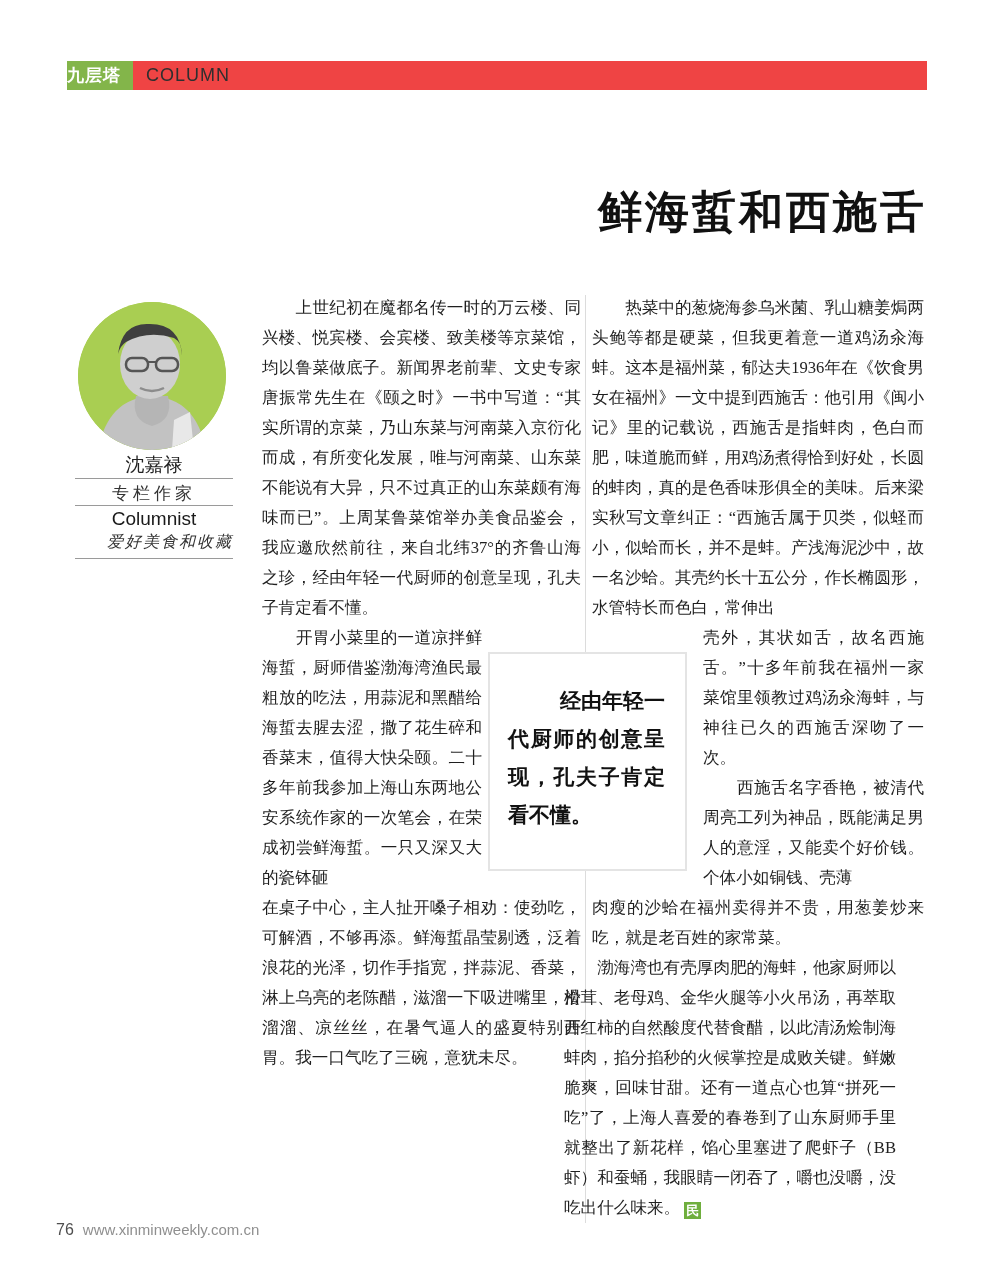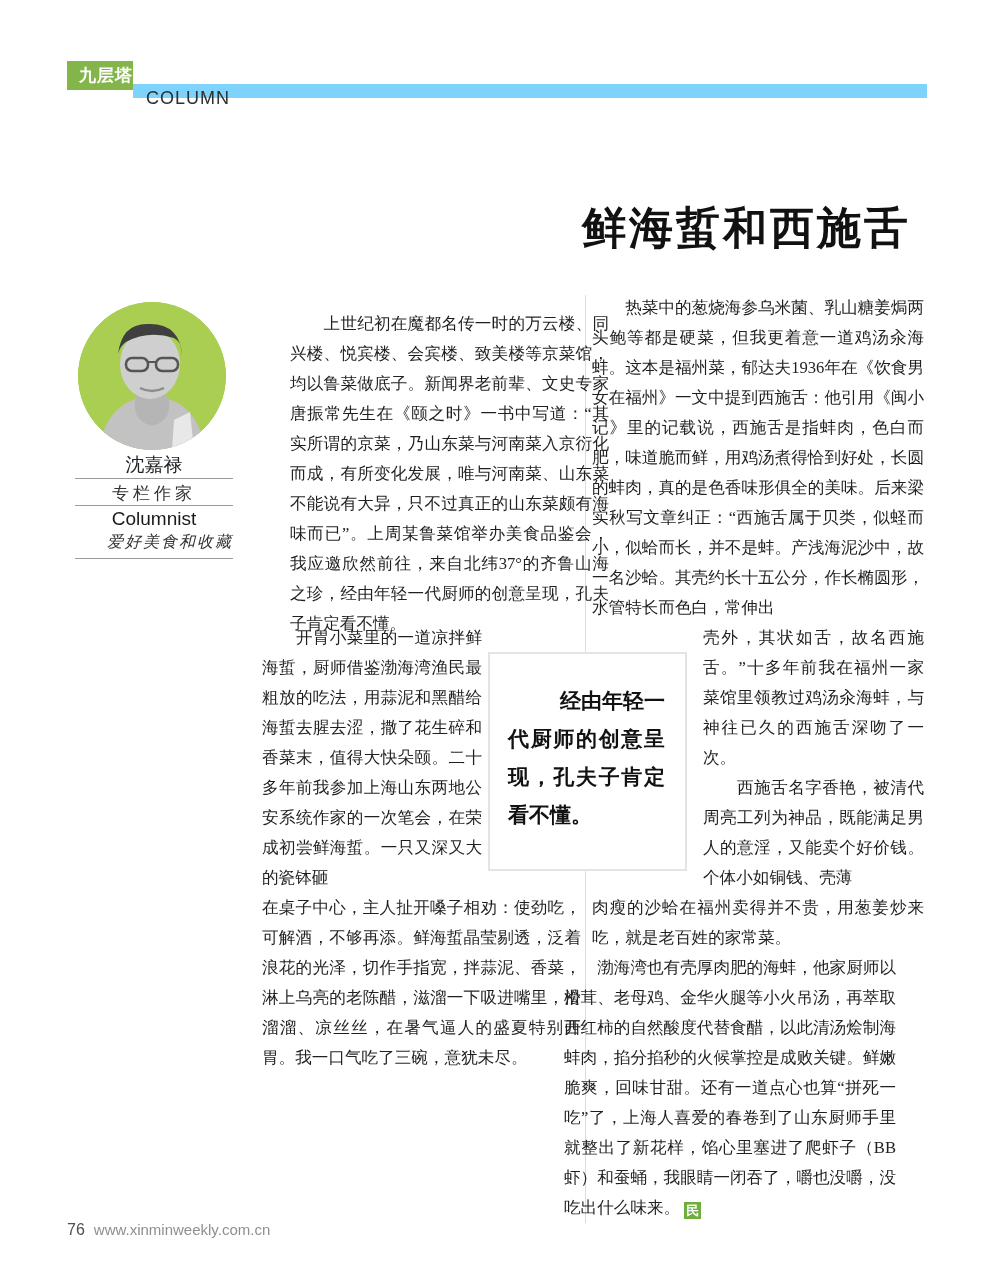--- a/index.html
+++ b/index.html
@@ -4,26 +4,25 @@
 <style>
   html,body { margin:0; padding:0; background:#ffffff; }
   .page {
     position:relative; width:988px; height:1280px; background:#ffffff;
     font-family:"Liberation Serif", serif; color:#1f1f1f; overflow:hidden;
   }
   
   .tagbox {
     position:absolute; left:67px; top:61px; width:66px; height:29px;
     background:#83b54a; color:#ffffff; font-weight:bold; font-size:17px;
-    line-height:29px; text-align:right; letter-spacing:1px;
+    line-height:29px; text-align:left; letter-spacing:1px;
   }
   .headbar {
-    position:absolute; left:133px; top:61px; width:794px; height:14px;
-    background:#7dd3fc;
-    margin-top:23px;
+    position:absolute; left:133px; top:61px; width:794px; height:29px;
+    background:#ef4444;
   }
   .headbar .column-label {
     position:absolute; left:13px; top:0; line-height:29px; font-size:18px;
     color:#2f2f2f; font-family:"Liberation Sans", sans-serif; letter-spacing:1px;
   }
   
   .article-title {
     position:absolute; right:61px; top:183px; font-size:44px; font-weight:bold;
     color:#111111; letter-spacing:3px; font-family:"Liberation Serif", serif;
   }
@@ -51,21 +50,21 @@
   .author-rule { position:absolute; left:75px; width:158px; height:1px; background:#9a9a9a; }
   .rule-1 { top:478px; } .rule-2 { top:505px; } .rule-3 { top:558px; }
   
   .column-rule { position:absolute; left:585px; top:295px; width:1px; height:928px; background:#dcdcdc; }
   
   .seg {
     position:absolute; text-align:justify; font-size:16.6px; line-height:30px;
     color:#1f1f1f; font-family:"Liberation Serif", serif;
   }
   .seg p { margin:0; }
-  .c1-p1 { left:262px; top:309px; width:319px; height:330px;margin-left:28px; }
+  .c1-p1 { left:262px; top:293px; width:319px; height:330px; }
   .c1-p2n { left:262px; top:623px; width:220px; height:270px; }
   .c1-p2c { left:262px; top:893px; width:319px; height:180px; }
   .c1-p3 { left:262px; top:1073px; width:319px; height:152px; }
   .c2-p1 { left:592px; top:293px; width:332px; height:330px; }
   .c2-pn { left:703px; top:623px; width:221px; height:270px; }
   .c2-p2c { left:592px; top:893px; width:332px; height:60px; }
   .c2-p3 { left:564px; top:953px; width:332px; height:272px; }
   
   .pull-quote {
     position:absolute; left:488px; top:652px; width:199px; height:219px;
@@ -77,39 +76,39 @@
   }
   
   .end-mark {
     display:inline-block; width:17px; height:17px; background:#6fae3d;
     color:#ffffff; font-size:13px; line-height:17px; text-align:center;
     font-family:"Liberation Sans", sans-serif; font-weight:bold;
     vertical-align:-2px; margin-left:4px;
   }
   
   .footer {
-    position:absolute; left:67px; top:1221px;
+    position:absolute; left:56px; top:1221px;
     font-family:"Liberation Sans", sans-serif;
   }
   .footer .page-num { font-size:16px; color:#4f4f4f; }
   .footer .site-url { font-size:15px; color:#8f8f8f; margin-left:9px; }
 </style>
 </head>
 <body>
 
 <div class="page">
 
   <div class="tagbox">
     <span>九层塔</span>
   </div>
   <div class="headbar">
     <span class="column-label">COLUMN</span>
   </div>
 
-  <h1 class="article-title" style="margin:16px;">鲜海蜇和西施舌</h1>
+  <h1 class="article-title" style="margin:0;">鲜海蜇和西施舌</h1>
 
   <div class="author-photo">
     <svg width="148" height="148" viewBox="0 0 148 148">
       <circle cx="74" cy="74" r="74" fill="#a9ce52"></circle>
       <path d="M20 148 Q30 96 74 94 Q118 96 128 148 Z" fill="#c2c2c2"></path>
       <path d="M58 94 L90 94 Q96 118 74 124 Q52 118 58 94 Z" fill="#b5b5b5"></path>
       <ellipse cx="72" cy="62" rx="30" ry="35" fill="#cfcfcf"></ellipse>
       <path d="M40 52 Q44 20 72 22 Q102 22 104 54 Q104 40 96 36 Q70 28 48 40 Q42 44 40 52 Z" fill="#3f3f3f"></path>
       <rect x="48" y="56" width="22" height="13" rx="6" fill="none" stroke="#555" stroke-width="2.5"></rect>
       <rect x="78" y="56" width="22" height="13" rx="6" fill="none" stroke="#555" stroke-width="2.5"></rect>

